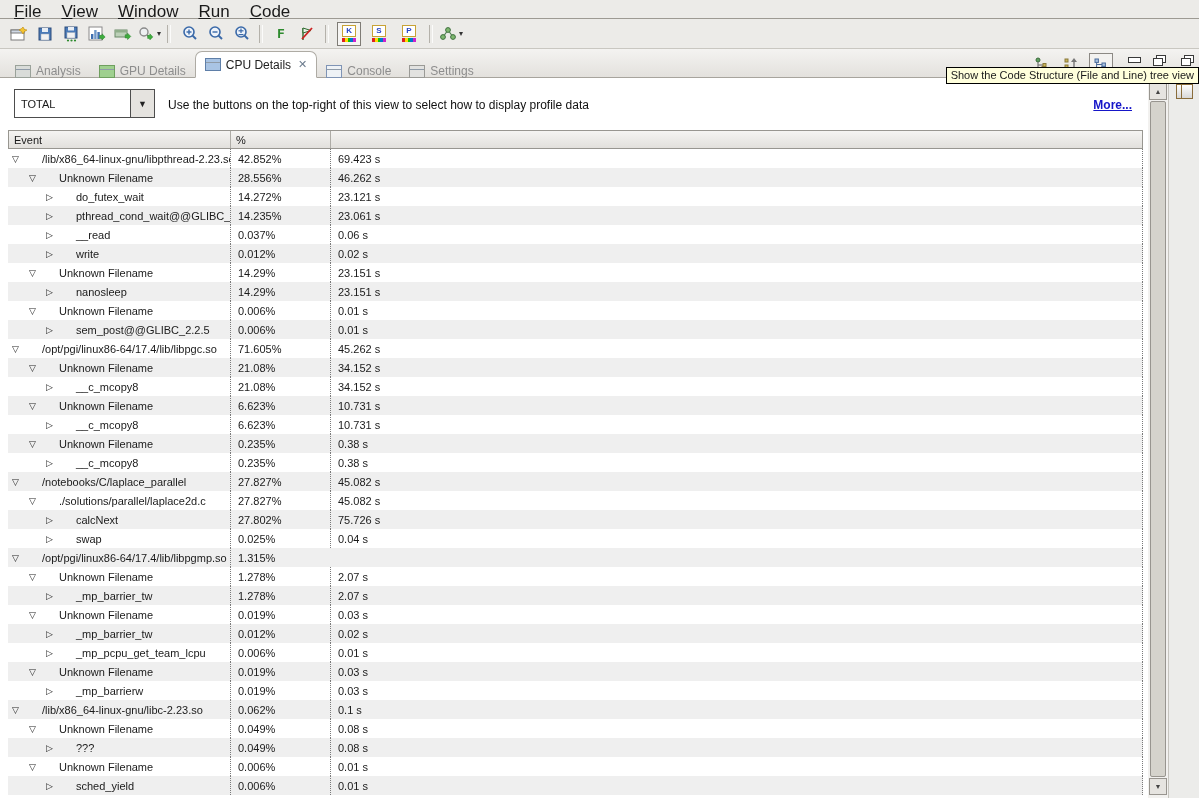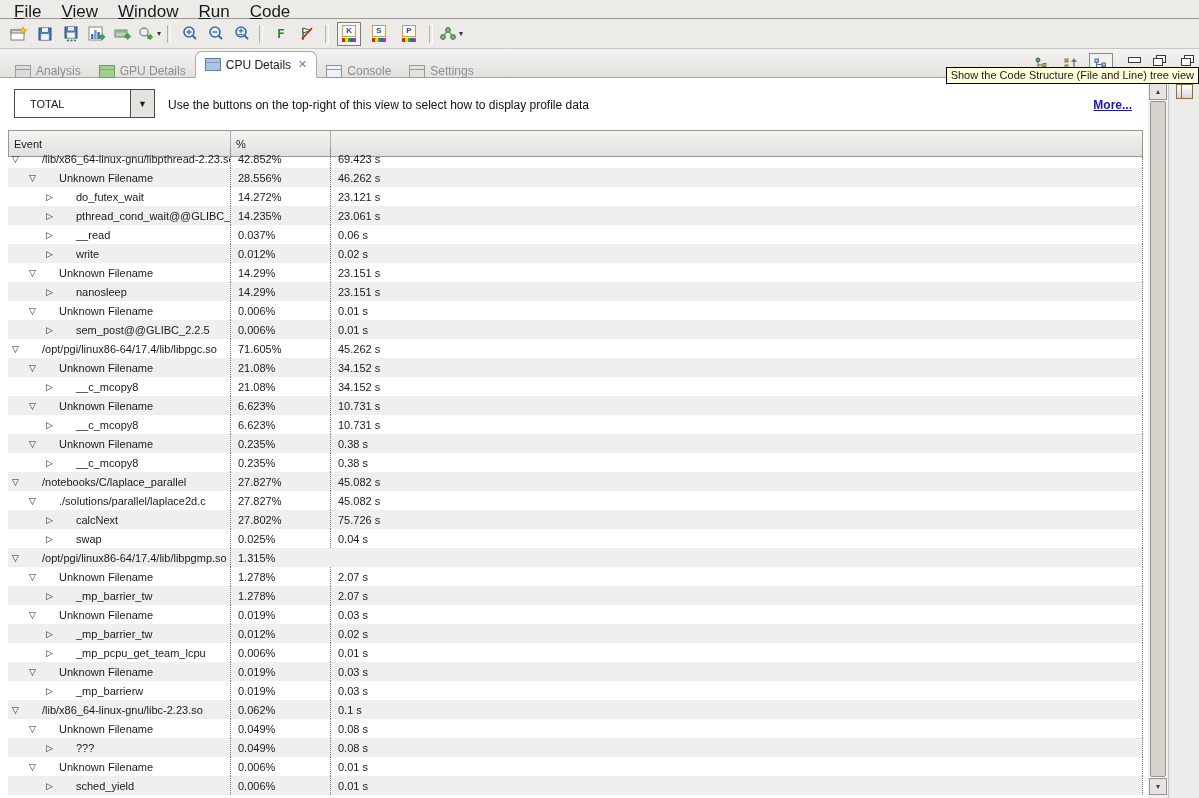--- a/index.html
+++ b/index.html
@@ -55,29 +55,29 @@
 
   
   .tooltip{position:absolute;top:67px;right:0;z-index:20;background:#ffffdc;border:1px solid #000;
            font-size:11px;padding:1px 4px 2px 4px;white-space:nowrap;}
 
   
   .content{position:absolute;top:78px;left:0;right:0;bottom:0;background:#fff;display:flex;}
   .main{width:1148px;position:relative;}
   .combo{position:absolute;left:14px;top:11px;width:141px;height:29px;border:1px solid #4d4d4d;
          background:#fff;display:flex;box-sizing:border-box;}
-  .combo-text{flex:1;font-size:11px;display:flex;align-items:center;padding-left:6px;margin-left:9px;}
+  .combo-text{flex:1;font-size:11px;display:flex;align-items:center;padding-left:6px;}
   .combo-btn{width:23px;background:#e5e3df;border-left:1px solid #4d4d4d;display:flex;
              align-items:center;justify-content:center;font-size:9px;color:#222;}
   .hint{position:absolute;left:168px;top:20px;font-size:12px;color:#111;}
   .more{position:absolute;right:16px;top:20px;font-size:12px;color:#1616c8;text-decoration:underline;font-weight:bold;}
 
   
   .table{position:absolute;left:8px;top:52px;right:5px;bottom:0;overflow:hidden;}
-  .thead{display:flex;height:27px;background:linear-gradient(#f5f4f2,#e2e0dc);
+  .thead{display:flex;height:19px;background:linear-gradient(#f5f4f2,#e2e0dc);
          border:1px solid #989690;box-sizing:border-box;font-size:11px;}
   .th{display:flex;align-items:center;padding-left:5px;border-right:1px solid #aeaca6;box-sizing:border-box;}
   .th-event{width:222px;}
   .th-pct{width:100px;}
   .th-time{flex:1;border-right:none;}
   .tbody{position:absolute;top:19px;left:0;right:0;bottom:0;}
   .row{display:flex;height:19px;font-size:11px;align-items:center;
        border-right:1px dotted #7a7a7a;box-sizing:border-box;}
   .row.odd{background:#efefef;}
   .cell{height:100%;display:flex;align-items:center;overflow:hidden;white-space:nowrap;box-sizing:border-box;}

